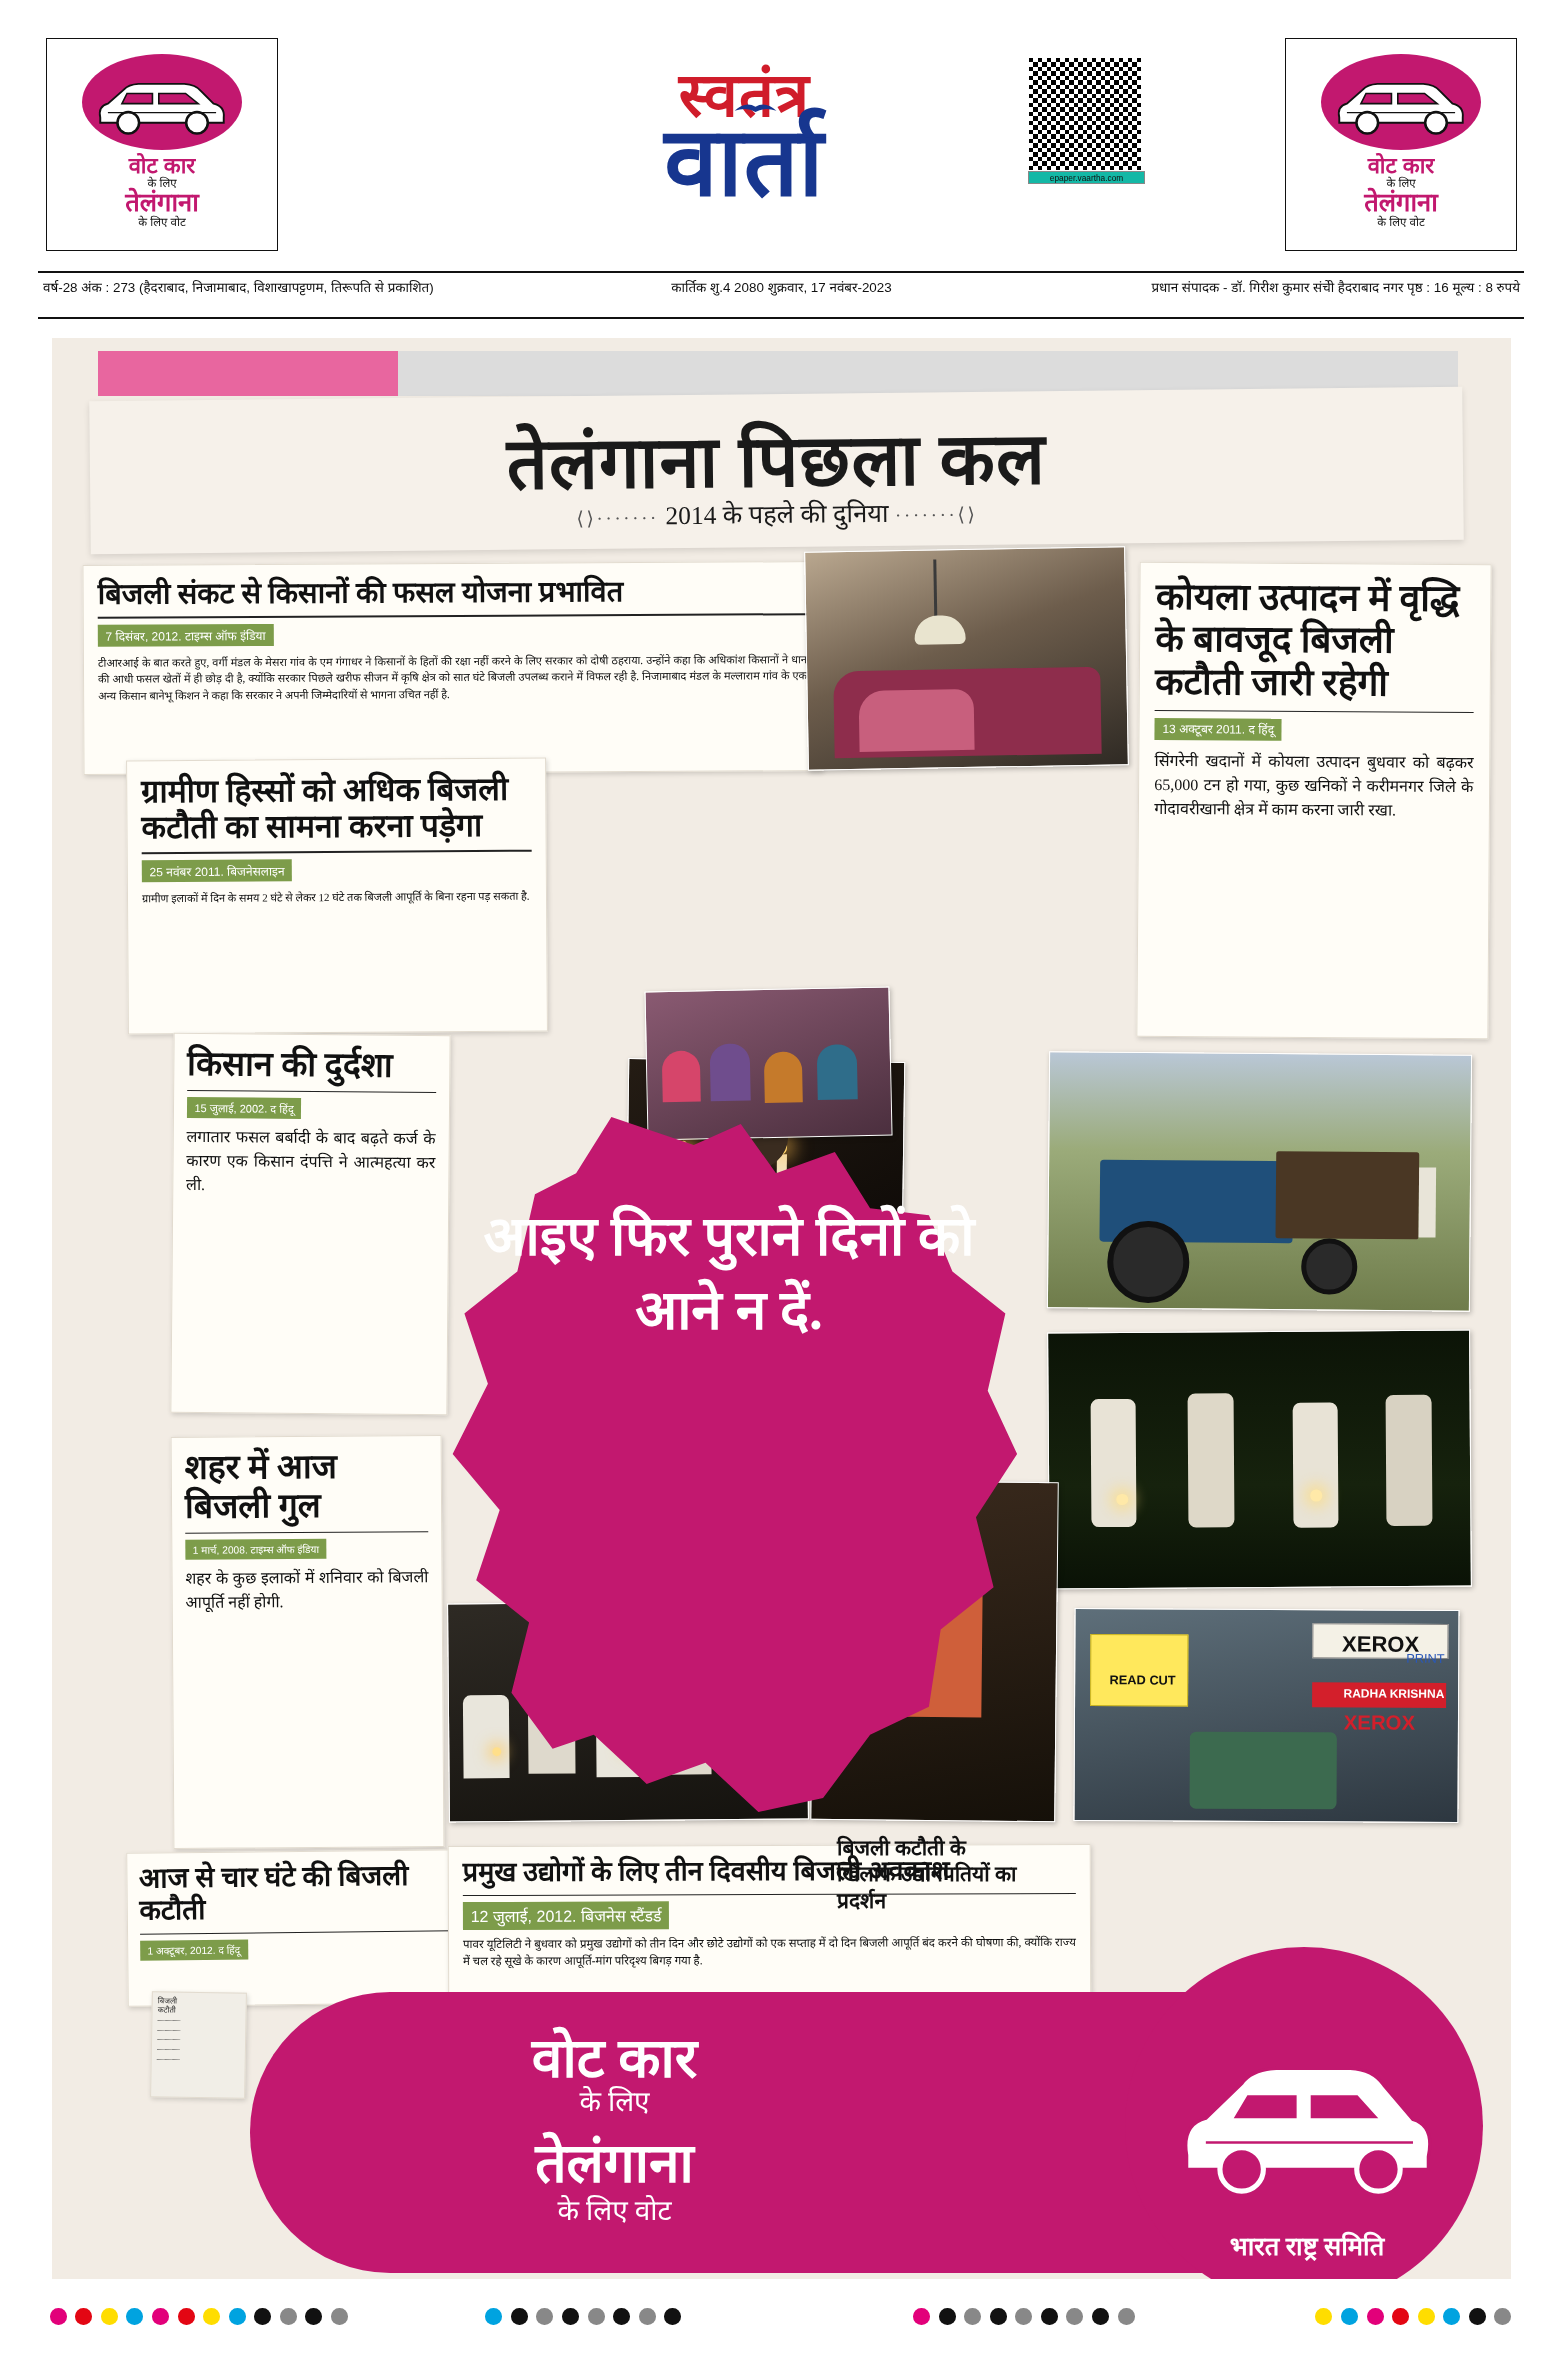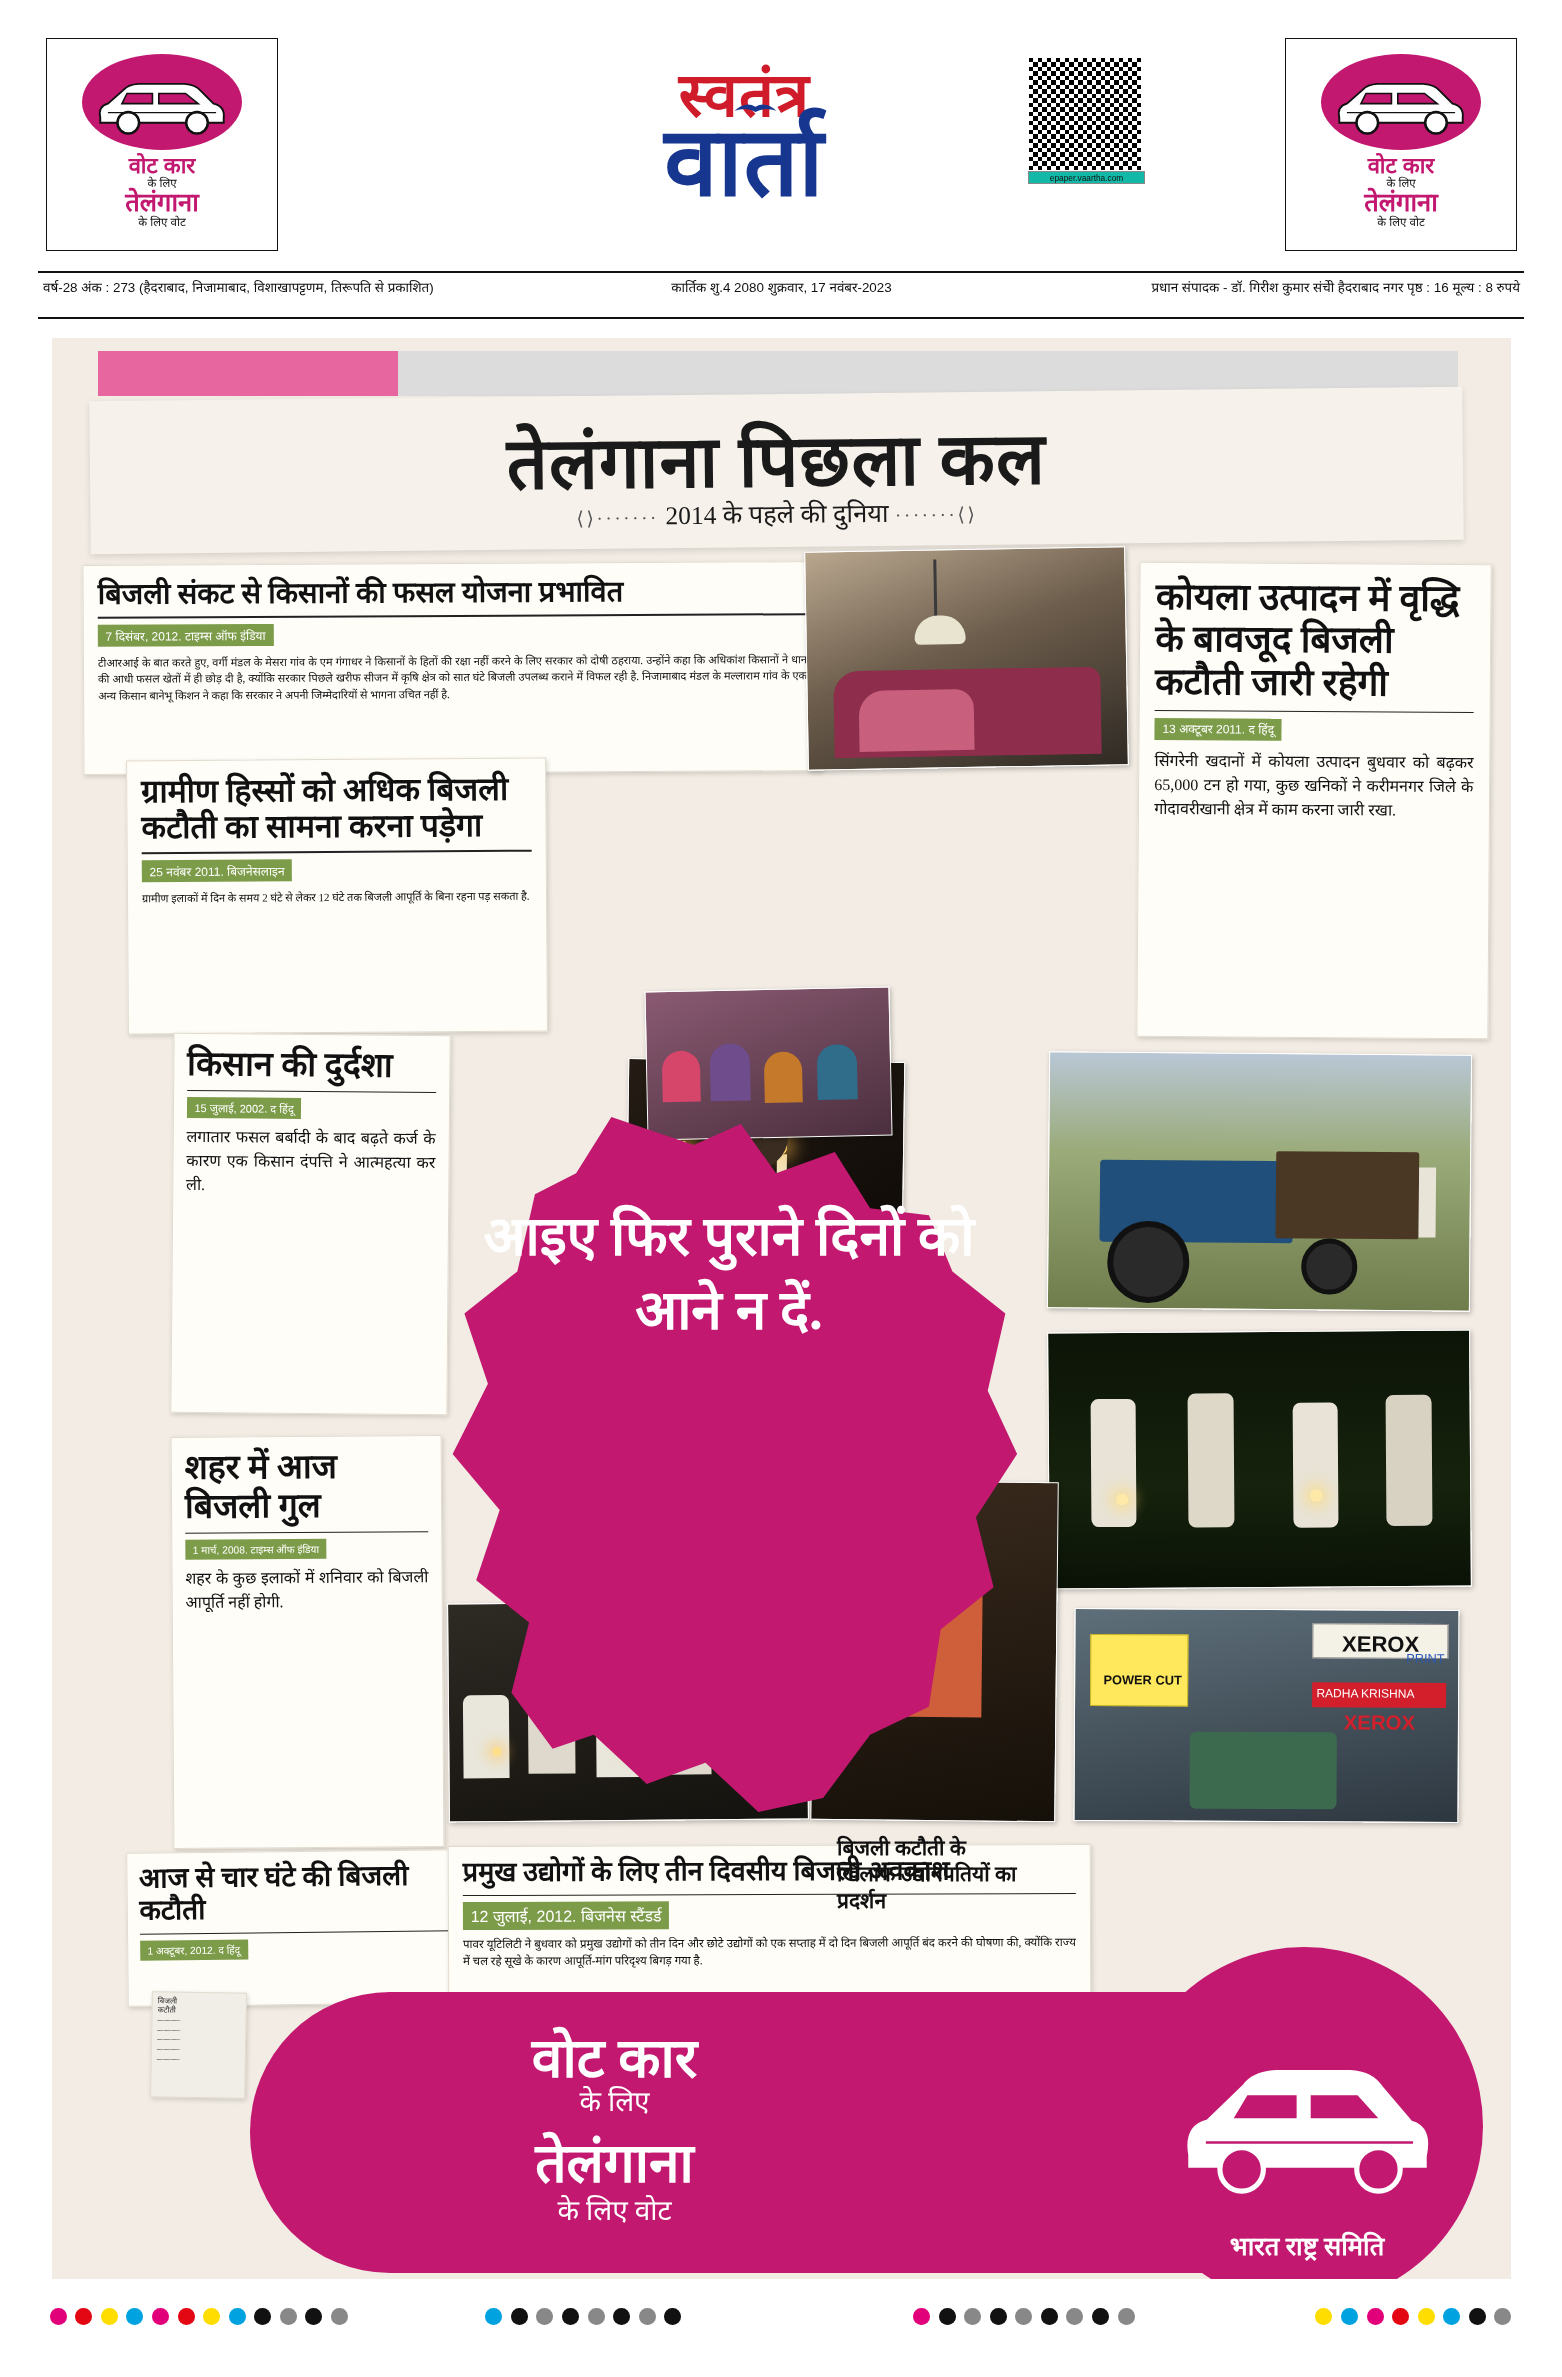--- a/index.html
+++ b/index.html
@@ -267,26 +267,26 @@
         <div style="position:absolute;left:22%;top:38%;width:47px;height:88px;background:#ded9cc;border-radius:7.7px 7.7px 0 0;"></div>
         <div style="position:absolute;left:41%;top:42%;width:46px;height:83px;background:#e9e6dc;border-radius:7.7px 7.7px 0 0;"></div>
         <div style="position:absolute;left:60%;top:39%;width:47px;height:87px;background:#ded9cc;border-radius:7.7px 7.7px 0 0;"></div>
         <div style="position:absolute;left:79%;top:42%;width:46px;height:83px;background:#e9e6dc;border-radius:7.7px 7.7px 0 0;"></div>
         <div style="position:absolute;left:12%;top:66%;width:9px;height:9px;border-radius:50%;background:#ffdf8a;box-shadow:0 0 12.8px 5.7px rgba(255,200,90,.55);"></div>
         <div style="position:absolute;left:49%;top:64%;width:9px;height:9px;border-radius:50%;background:#ffdf8a;box-shadow:0 0 12.8px 5.7px rgba(255,200,90,.55);"></div>
       </div>
 
       <div class="photo" style="left:1022px;top:1271px;width:383px;height:211px;background:linear-gradient(170deg,#5e6f7a 0%,#2d3740 100%);transform:rotate(0.3deg);">
         <div style="position:absolute;left:4%;top:12%;width:96px;height:70px;background:#ffe85c;border:1.3px solid #c9b320;"></div>
-        <div style="position:absolute;left:6%;top:30%;width:89px;text-align:center;font-size:12.8px;font-weight:bold;color:#111;font-family:'Liberation Sans',sans-serif;line-height:1.2;">POWER CUT</div>
+        <div style="position:absolute;left:6%;top:30%;width:89px;text-align:center;font-size:12.8px;font-weight:bold;color:#111;font-family:'Liberation Sans',sans-serif;line-height:1.2;">READ CUT</div>
         <div style="position:absolute;left:62%;top:6%;width:134px;height:33px;background:#f4f1e6;border:1.3px solid #888;"></div>
         <div style="position:absolute;left:63%;top:10%;width:128px;text-align:center;font-size:22px;font-weight:bold;color:#111;font-family:'Liberation Sans',sans-serif;">XEROX</div>
         <div style="position:absolute;left:63%;top:19%;width:128px;text-align:right;font-size:12.8px;color:#2a58b8;font-family:'Liberation Sans',sans-serif;">PRINT</div>
         <div style="position:absolute;left:62%;top:34%;width:134px;height:25.5px;background:#d31f2b;"></div>
-        <div style="position:absolute;left:63%;top:36%;width:128px;text-align:left;font-size:12px;font-weight:normal;color:#fff;font-family:'Liberation Sans',sans-serif;">RADHA KRISHNA</div>
+        <div style="position:absolute;left:63%;top:36%;width:128px;text-align:right;font-size:12px;font-weight:bold;color:#fff;font-family:'Liberation Sans',sans-serif;">RADHA KRISHNA</div>
         <div style="position:absolute;left:62%;top:48%;width:134px;text-align:center;font-size:20.4px;font-weight:bold;color:#d31f2b;font-family:'Liberation Sans',sans-serif;">XEROX</div>
         <div style="position:absolute;left:30%;top:58%;width:147px;height:77px;background:#3c6a4f;border-radius:6.4px;"></div>
       </div>
 
       <div class="ph-cap" style="left:785px;top:1497px;width:192px;">बिजली कटौती के खिलाफ उद्योगपतियों का प्रदर्शन</div>
 
       <div class="map">
         <div class="map-shape"></div>
         <div class="map-text">आइए फिर पुराने दिनों को आने न दें.</div>
       </div>

